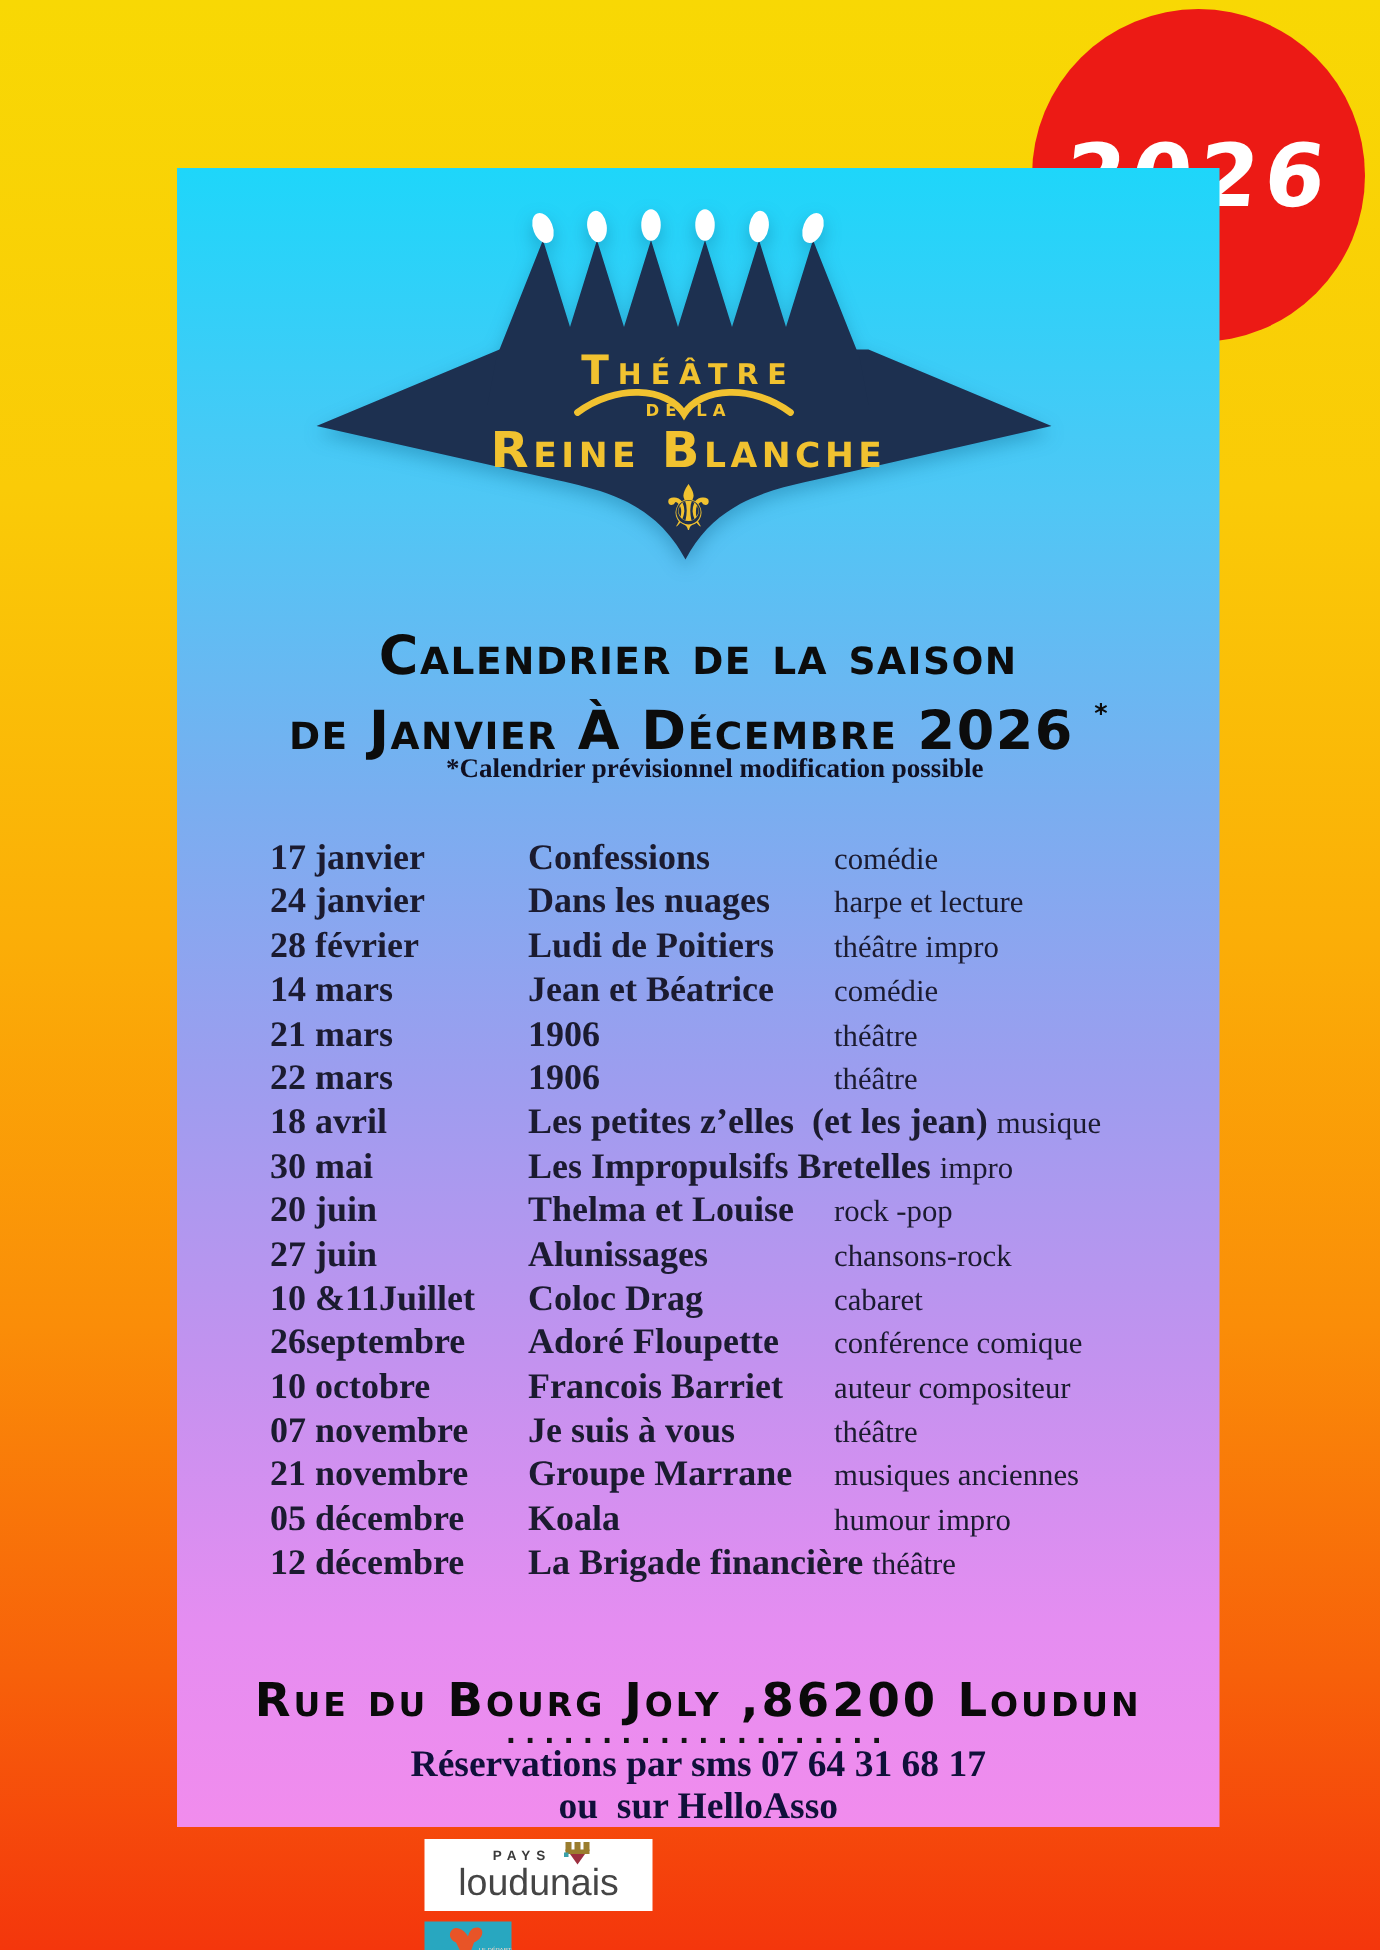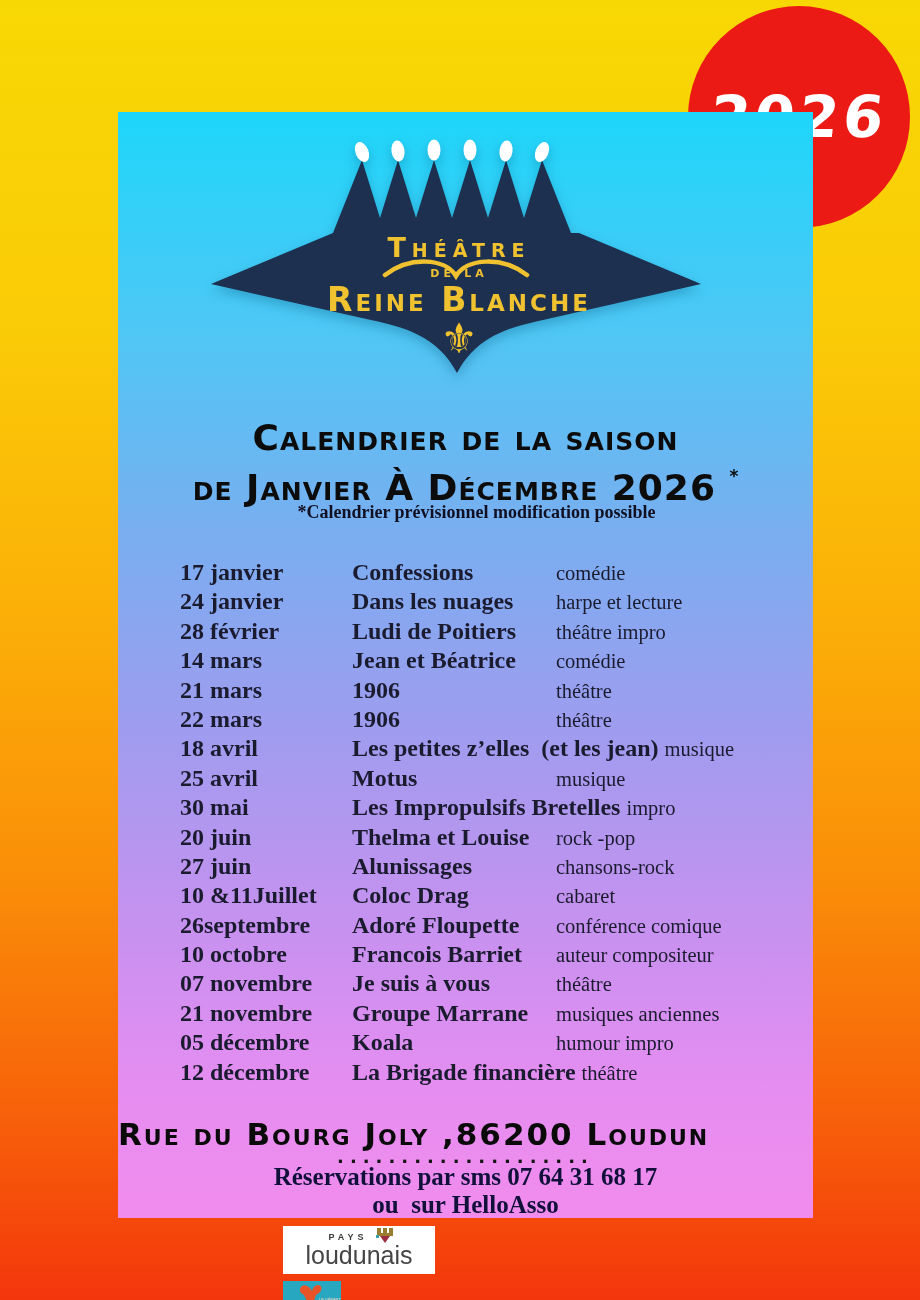--- a/index.html
+++ b/index.html
@@ -31,21 +31,21 @@
   .season-note{position:absolute;left:0;top:390px;width:100%;text-align:center;color:#101022;
     font-family:"Liberation Serif",serif;font-weight:bold;font-size:18px;padding-left:11px;}
   
   .schedule{position:absolute;left:62px;top:446px;right:6px;color:#1b1b30;
     font-family:"Liberation Serif",serif;}
   .row{height:29.4px;line-height:29.4px;white-space:nowrap;}
   .row .date{display:inline-block;width:172px;font-weight:bold;font-size:24px;}
   .row .title{display:inline-block;min-width:198px;font-weight:bold;font-size:24px;white-space:pre;padding-right:6px;}
   .row .genre{font-size:20.5px;}
   
-  .address{position:absolute;left:0;top:1004px;width:100%;color:#0a0a0a;
+  .address{position:absolute;left:0;top:1004px;width:100%;text-align:center;color:#0a0a0a;
     font-family:"DejaVu Sans",sans-serif;font-weight:900;font-variant:small-caps;
     font-size:31px;letter-spacing:2px;line-height:36px;}
   .dots{position:absolute;left:0;top:1036px;width:100%;text-align:center;color:#141414;
     font-weight:900;font-size:18px;letter-spacing:6px;line-height:18px;font-family:"DejaVu Sans",sans-serif;}
   .res1{position:absolute;left:0;top:1051px;width:100%;text-align:center;color:#10103a;
     font-family:"Liberation Serif",serif;font-weight:bold;font-size:25px;line-height:28px;}
   .res2{position:absolute;left:0;top:1079px;width:100%;text-align:center;color:#10103a;
     font-family:"Liberation Serif",serif;font-weight:bold;font-size:25px;line-height:28px;white-space:pre;}
   
   .logos-row{position:absolute;left:283px;top:1226px;display:flex;gap:5px;align-items:flex-start;flex-direction:column;}
@@ -108,21 +108,20 @@
     <div class="season-note">*Calendrier prévisionnel modification possible</div>
 
     <div class="schedule" id="schedule">
         <div class="row"><span class="date">17 janvier</span><span class="title">Confessions</span><span class="genre">comédie</span></div>
         <div class="row"><span class="date">24 janvier</span><span class="title">Dans les nuages</span><span class="genre">harpe et lecture</span></div>
         <div class="row"><span class="date">28 février</span><span class="title">Ludi de Poitiers</span><span class="genre">théâtre impro</span></div>
         <div class="row"><span class="date">14 mars</span><span class="title">Jean et Béatrice</span><span class="genre">comédie</span></div>
         <div class="row"><span class="date">21 mars</span><span class="title">1906</span><span class="genre">théâtre</span></div>
         <div class="row"><span class="date">22 mars</span><span class="title">1906</span><span class="genre">théâtre</span></div>
         <div class="row"><span class="date">18 avril</span><span class="title">Les petites z’elles  (et les jean)</span><span class="genre">musique</span></div>
-        <div class="row"><span class="date">25 avril</span><span class="title">Motus</span><span class="genre">musique</span></div>
         <div class="row"><span class="date">30 mai</span><span class="title">Les Impropulsifs Bretelles</span><span class="genre">impro</span></div>
         <div class="row"><span class="date">20 juin</span><span class="title">Thelma et Louise</span><span class="genre">rock -pop</span></div>
         <div class="row"><span class="date">27 juin</span><span class="title">Alunissages</span><span class="genre">chansons-rock</span></div>
         <div class="row"><span class="date">10 &amp;11Juillet</span><span class="title">Coloc Drag</span><span class="genre">cabaret</span></div>
         <div class="row"><span class="date">26septembre</span><span class="title">Adoré Floupette</span><span class="genre">conférence comique</span></div>
         <div class="row"><span class="date">10 octobre</span><span class="title">Francois Barriet</span><span class="genre">auteur compositeur</span></div>
         <div class="row"><span class="date">07 novembre</span><span class="title">Je suis à vous</span><span class="genre">théâtre</span></div>
         <div class="row"><span class="date">21 novembre</span><span class="title">Groupe Marrane</span><span class="genre">musiques anciennes</span></div>
         <div class="row"><span class="date">05 décembre</span><span class="title">Koala</span><span class="genre">humour impro</span></div>
         <div class="row"><span class="date">12 décembre</span><span class="title">La Brigade financière</span><span class="genre">théâtre</span></div>

